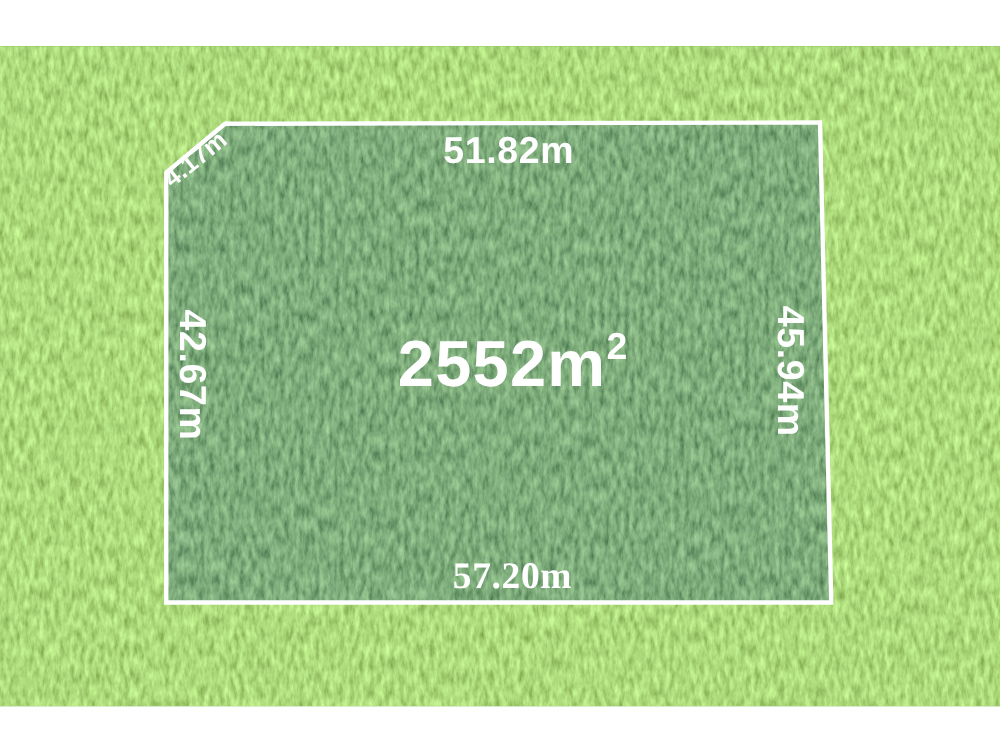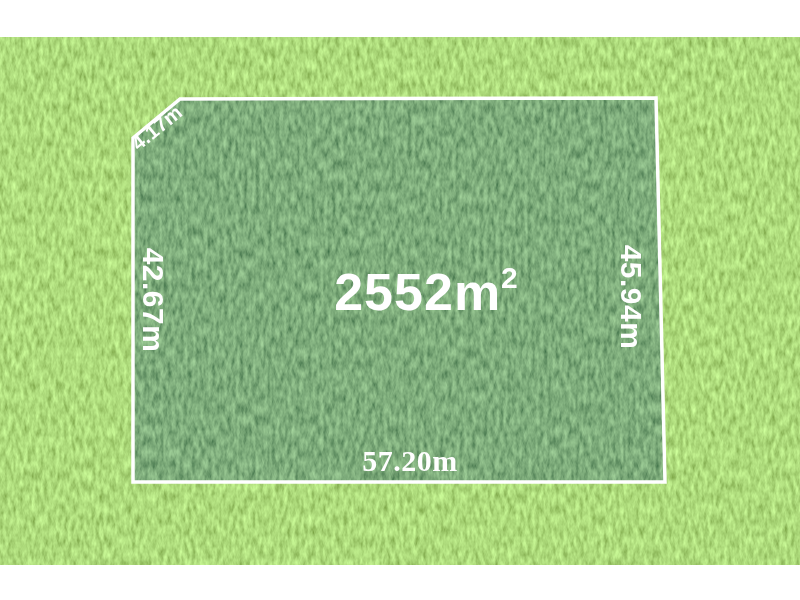--- a/index.html
+++ b/index.html
@@ -68,21 +68,20 @@
     left: 410px;
     top: 248px;
     transform: translate(-50%, -50%);
     color: #ffffff;
     font-weight: 700;
     text-align: center;
     white-space: nowrap;
     line-height: 62px;
     font-size: 52px;
     letter-spacing: 1px;
-    margin-left: 16px;
   }
   .area sup {
     font-size: 30px;
     vertical-align: 22px;
     letter-spacing: 0;
   }
 </style>
 </head>
 <body>
 
@@ -110,20 +109,21 @@
                     0    0 0 0 1"></feColorMatrix>
         </filter>
         <rect width="800" height="528" filter="url(#grassInner)"></rect>
       </svg>
     </div>
 
     <svg class="outline-svg" width="800" height="528" aria-hidden="true">
       <path d="M133,445 L133,101 L180,62 L656,61 L665,445 Z" fill="none" stroke="#ffffff" stroke-width="3.5" stroke-linejoin="miter"></path>
     </svg>
 
+    <div class="dim dim-top">51.82m</div>
     <div class="dim dim-bottom">57.20m</div>
     <div class="dim dim-left">42.67m</div>
     <div class="dim dim-right">45.94m</div>
     <div class="dim dim-corner">4.17m</div>
 
     <div class="area">
       <div><span>2552m</span><sup>2</sup></div>
     </div>
 
   </div>

